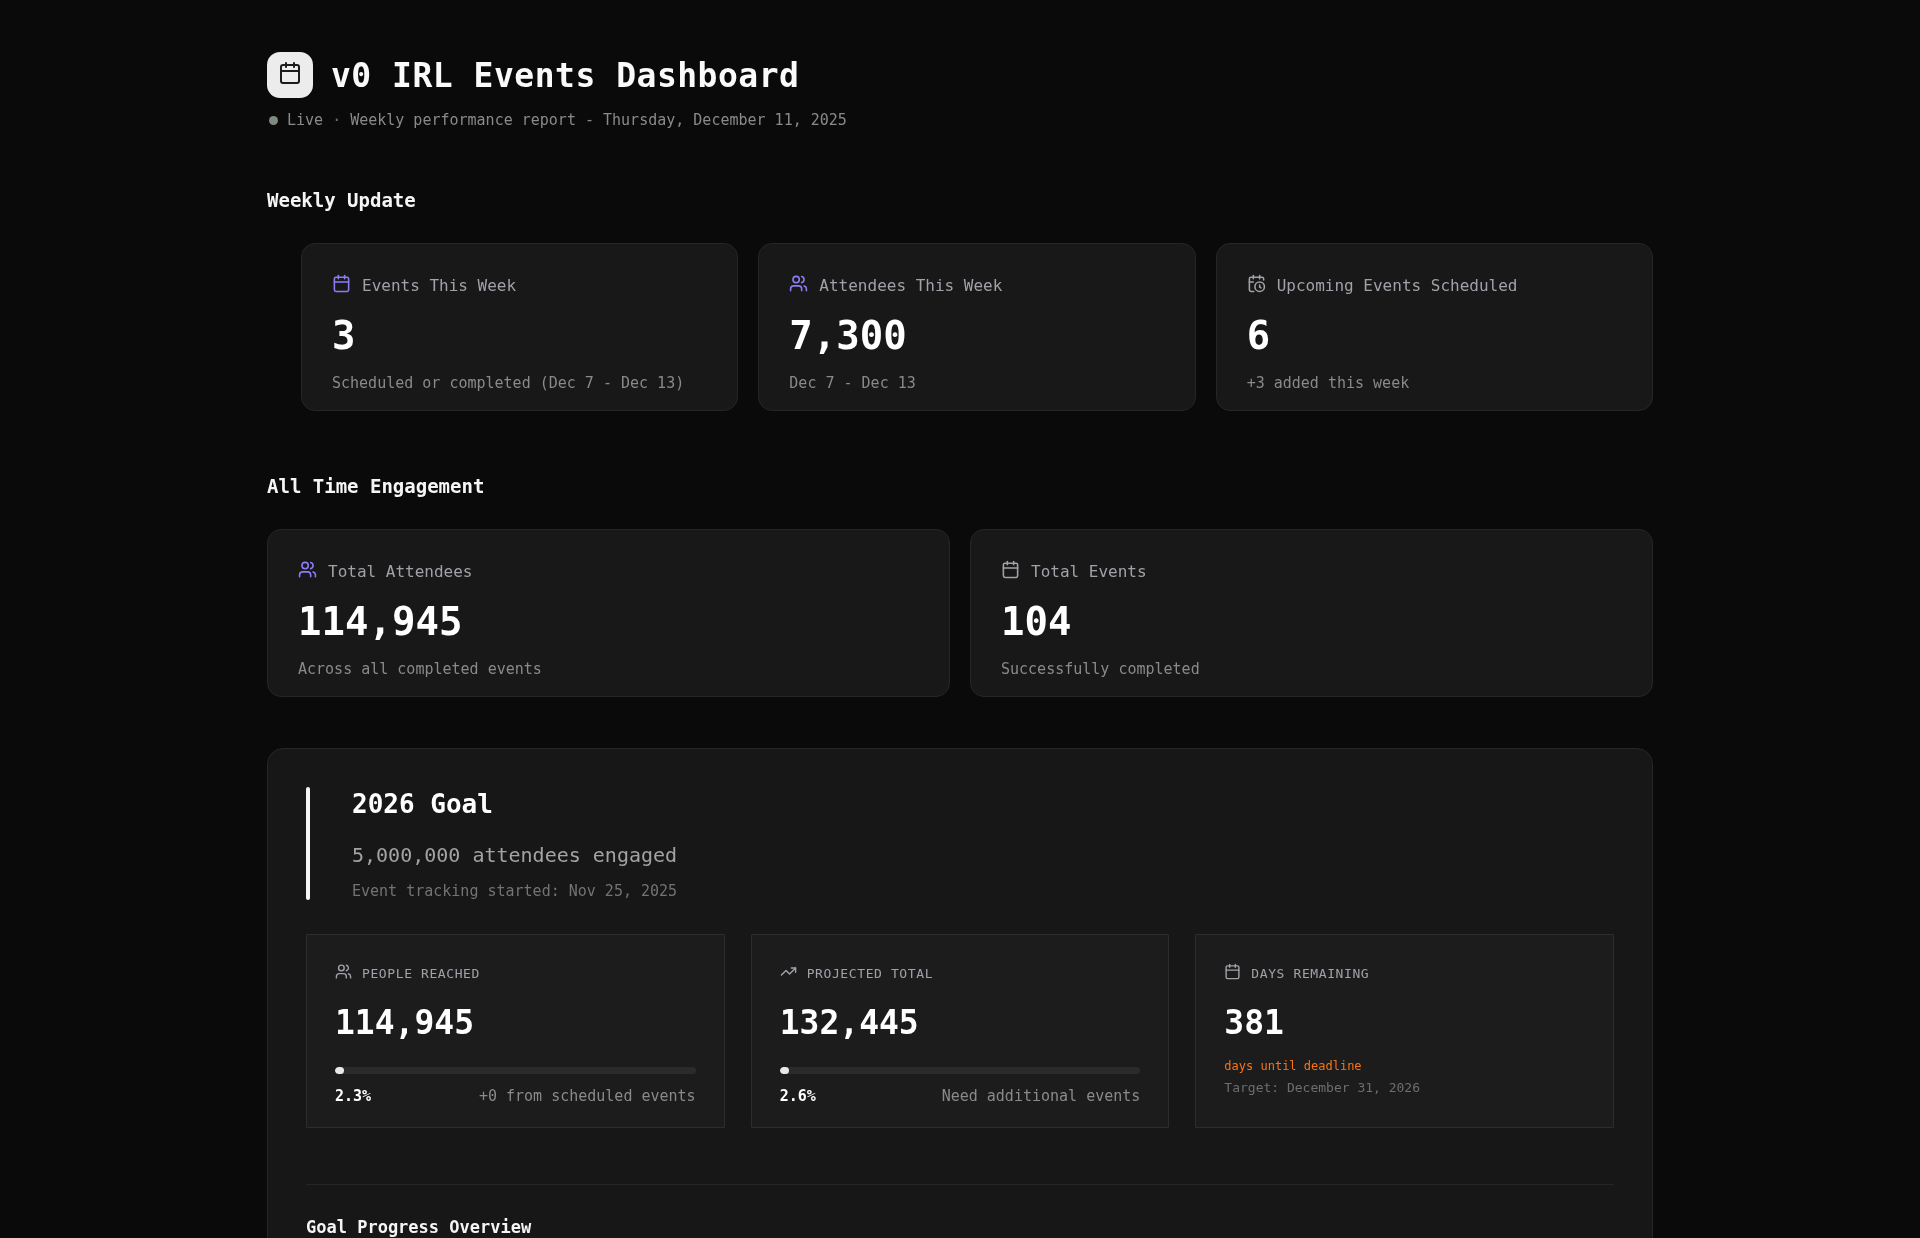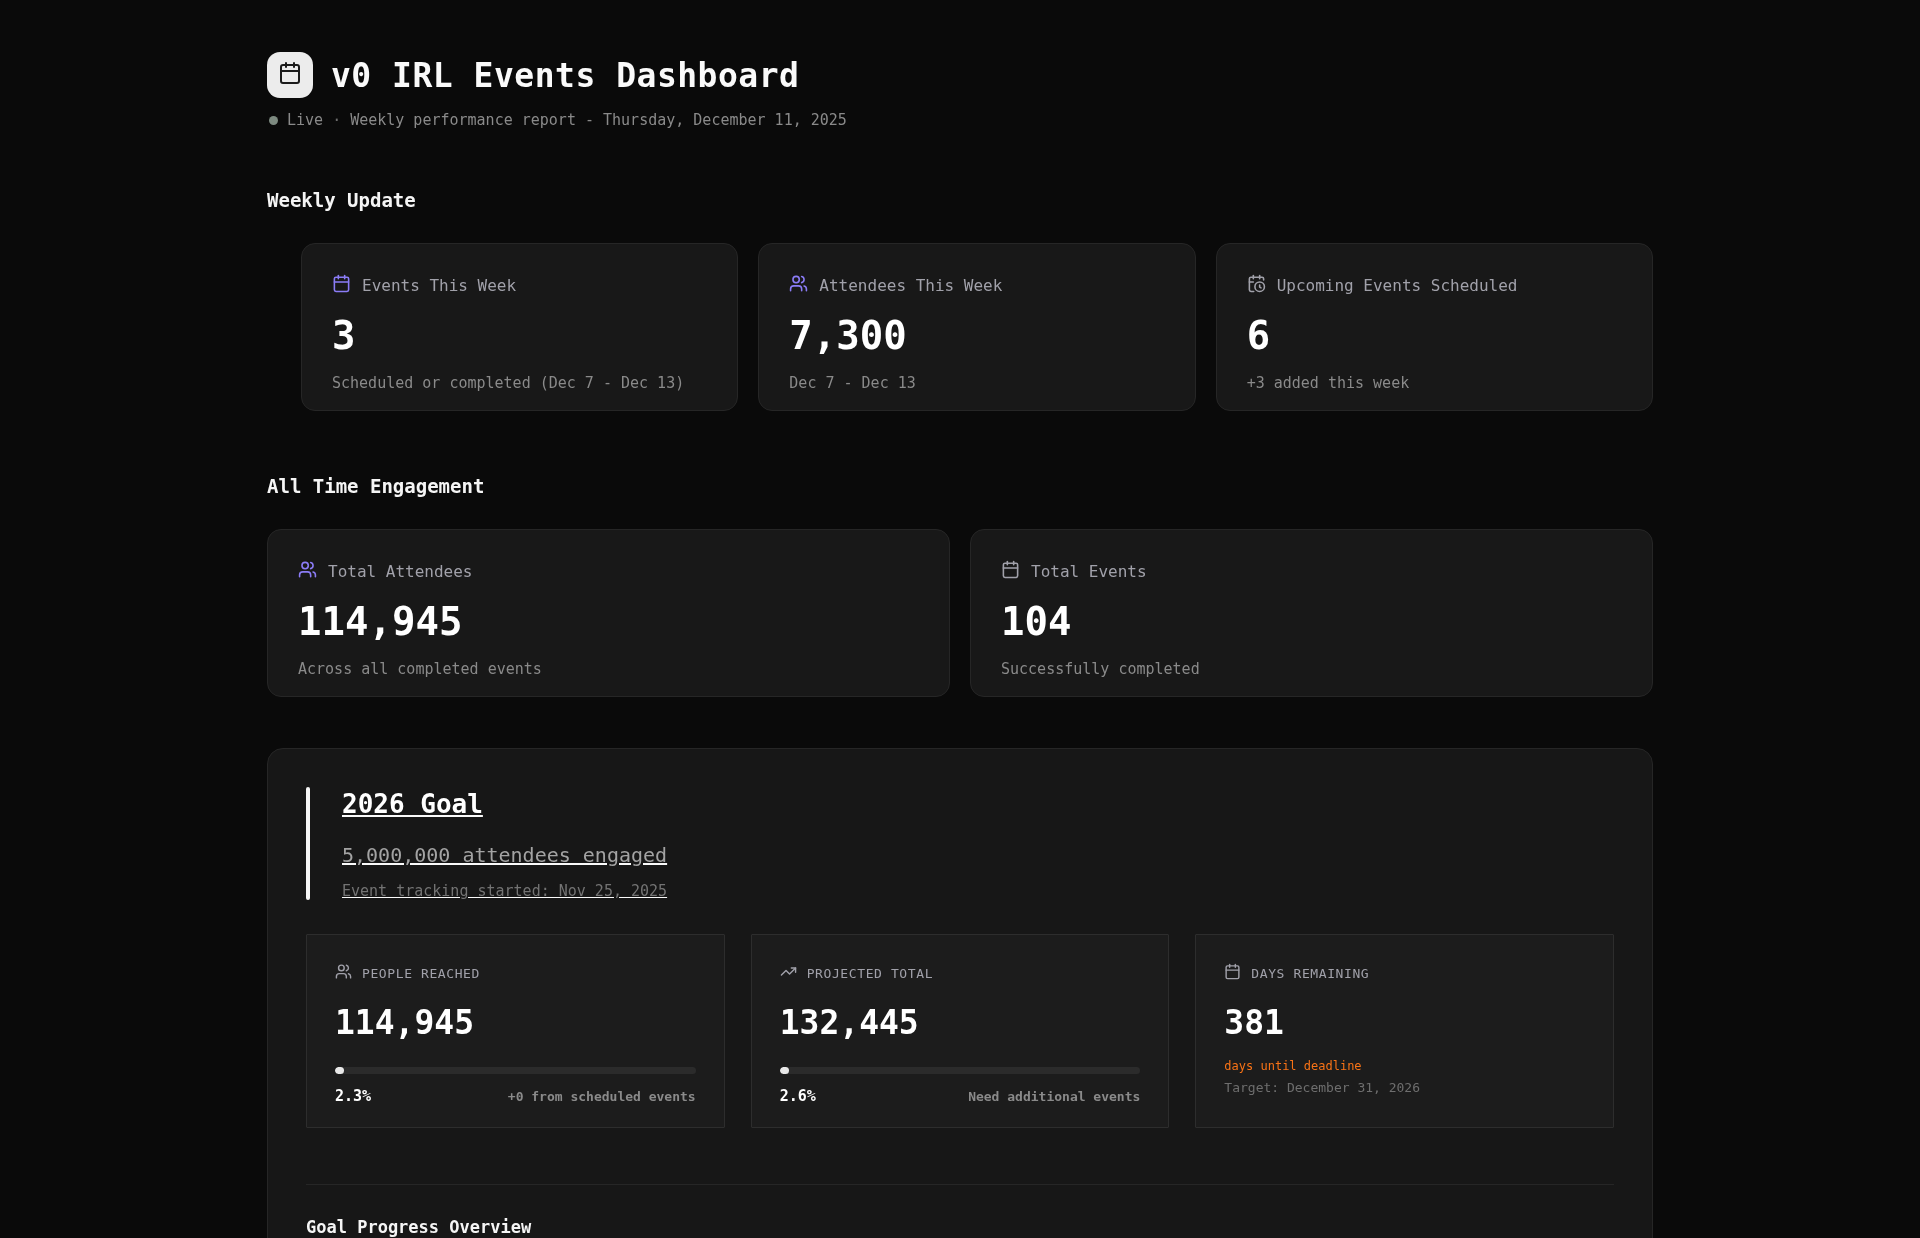--- a/index.html
+++ b/index.html
@@ -58,42 +58,42 @@
   .icon-accent{stroke:var(--accent);}
   .icon-gray{stroke:var(--muted);}
   .card-value{font-size:39px;font-weight:bold;color:#fff;margin-top:18px;line-height:1.1;}
   .card-sub{font-size:15px;color:var(--dim);margin-top:16px;}
 
   
   .goal-card{
     margin-top:51px;background:var(--goal-bg);border:1px solid var(--card-border);
     border-radius:16px;padding:38px;height:580px;
   }
-  .goal-header{display:flex;gap:32px;text-decoration:underline;}
+  .goal-header{display:flex;gap:42px;}
   .goal-bar{width:4px;border-radius:2px;background:#f5f5f5;flex:0 0 auto;align-self:stretch;}
   .goal-title{font-size:26px;font-weight:bold;color:#fff;margin-top:2px;}
   .goal-target{font-size:20px;color:#a3a3a3;margin-top:24px;}
   .goal-tracking{font-size:15px;color:#737373;margin-top:15px;}
 
   .goal-stats{display:grid;grid-template-columns:repeat(3,1fr);gap:26px;margin-top:34px;}
   .goal-stat-card{
     background:var(--subcard-bg);border:1px solid var(--subcard-border);
     border-radius:1px;padding:28px;height:194px;position:relative;
   }
   .goal-stat-head{display:flex;align-items:center;gap:10px;color:var(--muted);
     font-size:13px;letter-spacing:.6px;}
   .goal-stat-value{font-size:33px;font-weight:bold;color:#fff;margin-top:22px;line-height:1.1;}
   .progress-track{
     margin-top:26px;height:7px;border-radius:4px;background:var(--track);
     position:relative;overflow:hidden;
   }
   .progress-fill{position:absolute;left:0;top:0;bottom:0;min-width:9px;border-radius:4px;background:var(--fill);}
   .progress-meta{display:flex;justify-content:space-between;align-items:center;margin-top:13px;}
   .pct{font-size:15px;font-weight:bold;color:#fff;}
-  .note{font-size:13px;color:var(--dim);font-weight:bold;}
+  .note{font-size:15px;color:var(--dim);}
   .days-sub{font-size:12px;color:#f97316;margin-top:18px;}
   .days-note{font-size:13px;color:var(--faint);margin-top:7px;}
 
   .goal-divider{height:1px;background:#262626;margin-top:56px;}
   .overview-heading{font-size:17px;font-weight:bold;color:#f5f5f5;margin-top:32px;}
 </style>
 </head>
 <body>
 
 <div class="container">

